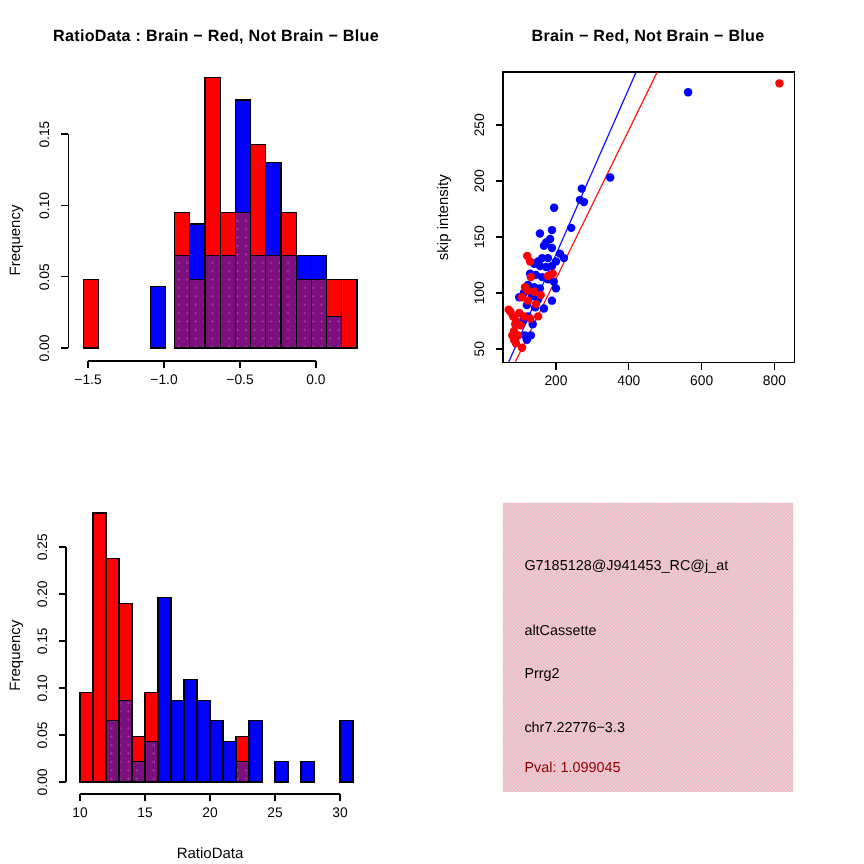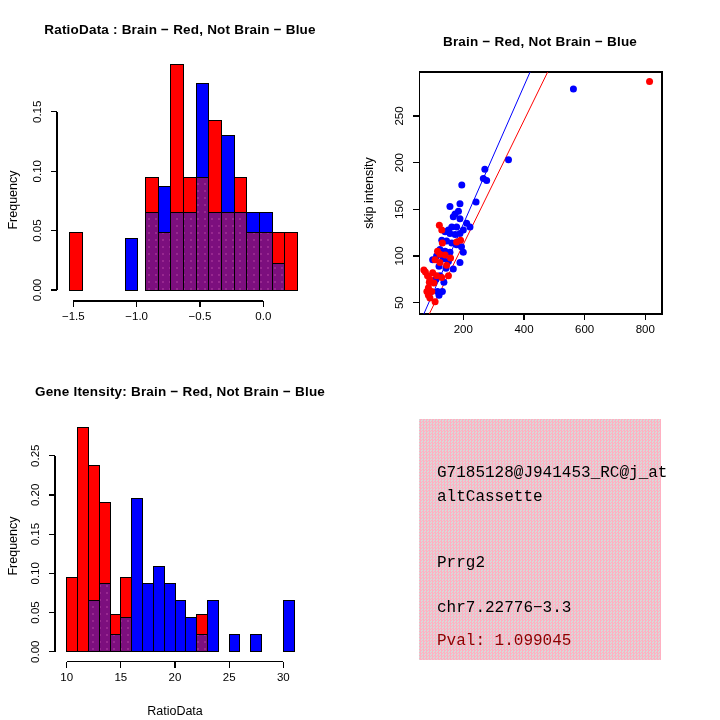--- a/index.html
+++ b/index.html
@@ -3,38 +3,38 @@
 <meta charset="utf-8">
 <style>
   html,body{margin:0;padding:0;}
   body{
     width:720px;height:720px;position:relative;background:#ffffff;
     font-family:"Liberation Sans","DejaVu Sans",sans-serif;color:#000;
     overflow:hidden;
   }
   .panel{position:absolute;width:360px;height:360px;}
   #panel-1{left:0;top:0;}
-  #panel-2{left:360px;top:12px;}
+  #panel-2{left:360px;top:0;}
   #panel-3{left:0;top:360px;}
   .chart-svg{position:absolute;left:0;top:0;width:360px;height:360px;}
   .chart-title{
     position:absolute;left:10px;width:340px;text-align:center;
     font-weight:bold;font-size:13.5px;letter-spacing:0.2px;white-space:nowrap;
   }
   .x-label{position:absolute;text-align:center;font-size:12.5px;white-space:nowrap;}
   .y-label{
     position:absolute;font-size:12.5px;white-space:nowrap;
     transform:translate(-50%,-50%) rotate(-90deg);
   }
   #info-box{
     position:absolute;left:419px;top:419px;width:242px;height:241px;
     background:conic-gradient(#ffb0c2 25%, #d8d8d8 0 50%, #ffb0c2 0 75%, #d8d8d8 0);
     background-size:3px 3px;
   }
-  .info-line{position:absolute;left:18px;font-size:16px;white-space:nowrap;font-family:Liberation Mono, monospace;}
+  .info-line{position:absolute;left:18px;font-size:12px;white-space:nowrap;}
   .info-line.pval{color:#8b0000;}
 </style>
 </head>
 <body>
 
 <div class="panel" id="panel-1">
   <div class="chart-title" style="top:22px">RatioData : Brain − Red, Not Brain − Blue</div>
   <svg class="chart-svg" id="svg-hist1">
       <defs>
         <pattern id="pdots1" width="7" height="7" patternUnits="userSpaceOnUse">
@@ -211,21 +211,20 @@
           <circle cx="96.6263" cy="230.01989999999998" r="3.5" fill="#ff0000"></circle>
           <circle cx="100.56985" cy="228.15282" r="3.5" fill="#ff0000"></circle>
           <circle cx="289.5569" cy="69.45101999999997" r="3.5" fill="#ff0000"></circle>
         </g>
       </g>
     </svg>
   <div class="y-label" style="left:9px;top:181px">skip intensity</div>
 </div>
 
 <div class="panel" id="panel-3">
-  <div class="chart-title" style="top:24px">Gene Itensity: Brain − Red, Not Brain − Blue</div>
   <svg class="chart-svg" id="svg-hist3">
       <defs>
         <pattern id="pdots3" width="7" height="7" patternUnits="userSpaceOnUse">
           <rect x="0" y="0" width="7" height="7" fill="#7c0f7e"></rect>
           <circle cx="2" cy="2" r="0.8" fill="#d460b8" fill-opacity="0.7"></circle>
         </pattern>
       </defs>
       <g shape-rendering="crispEdges">
         <g>
           <rect x="66.7" y="217.21999999999997" width="10.829999999999998" height="74.48000000000002" fill="#ff0000" stroke="#000" stroke-width="1"></rect>
@@ -280,17 +279,17 @@
           <text x="39" y="95.69999999999999" font-size="11.5" font-family="&quot;Liberation Sans&quot;,&quot;DejaVu Sans&quot;,sans-serif" fill="#000" text-anchor="middle" transform="rotate(-90 39 95.69999999999999)">0.25</text>
         </g>
       </g>
     </svg>
   <div class="x-label" style="left:35px;width:280px;top:344px">RatioData</div>
   <div class="y-label" style="left:13px;top:186px">Frequency</div>
 </div>
 
 <div id="info-box">
   <div class="info-line" style="top:464px;margin-top:-419px">G7185128@J941453_RC@j_at</div>
-  <div class="info-line" style="top:488px;margin-top:-419px">altCassette</div>
+  <div class="info-line" style="top:518px;margin-top:-419px">altCassette</div>
   <div class="info-line" style="top:554px;margin-top:-419px">Prrg2</div>
   <div class="info-line" style="top:599px;margin-top:-419px">chr7.22776−3.3</div>
   <div class="info-line pval" style="top:632px;margin-top:-419px">Pval: 1.099045</div>
 </div>
 
 </body></html>

